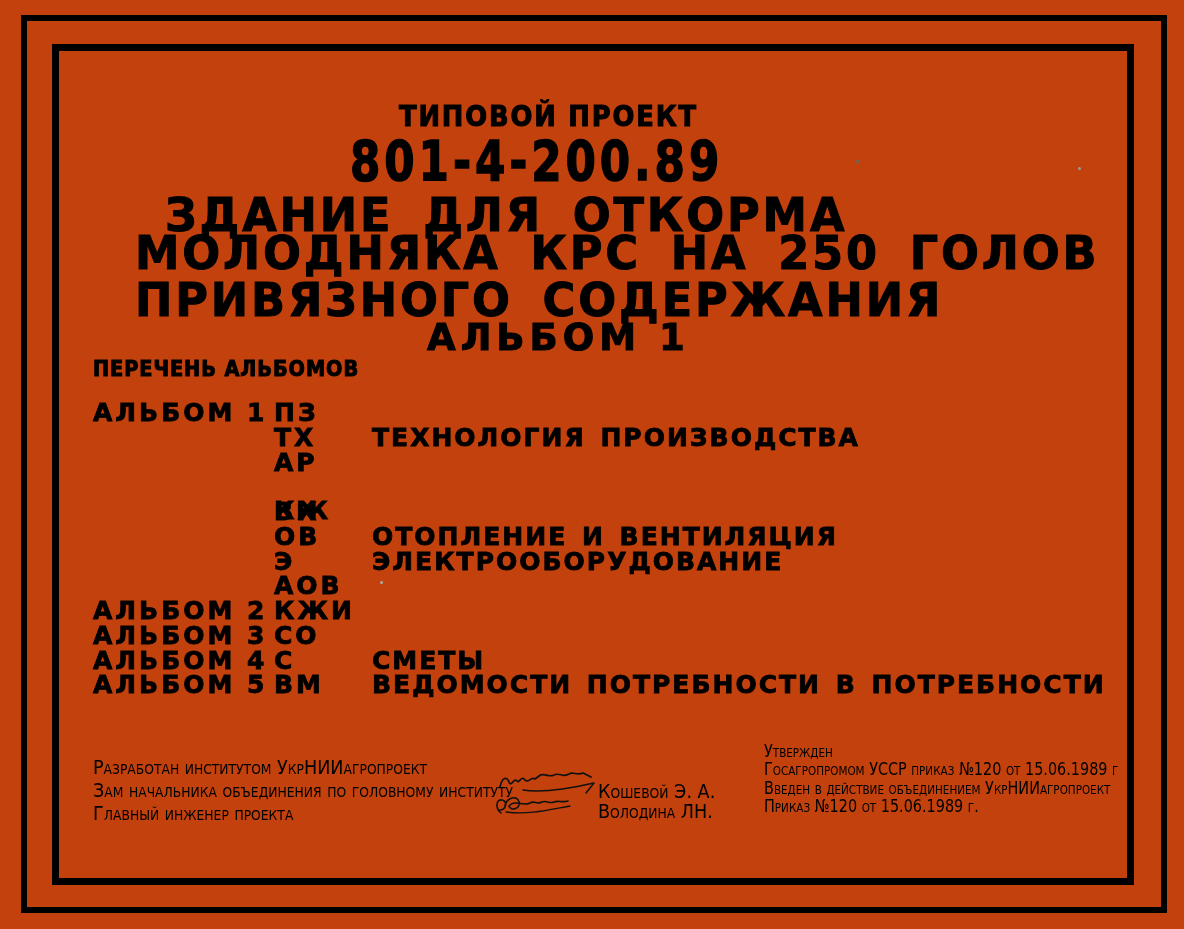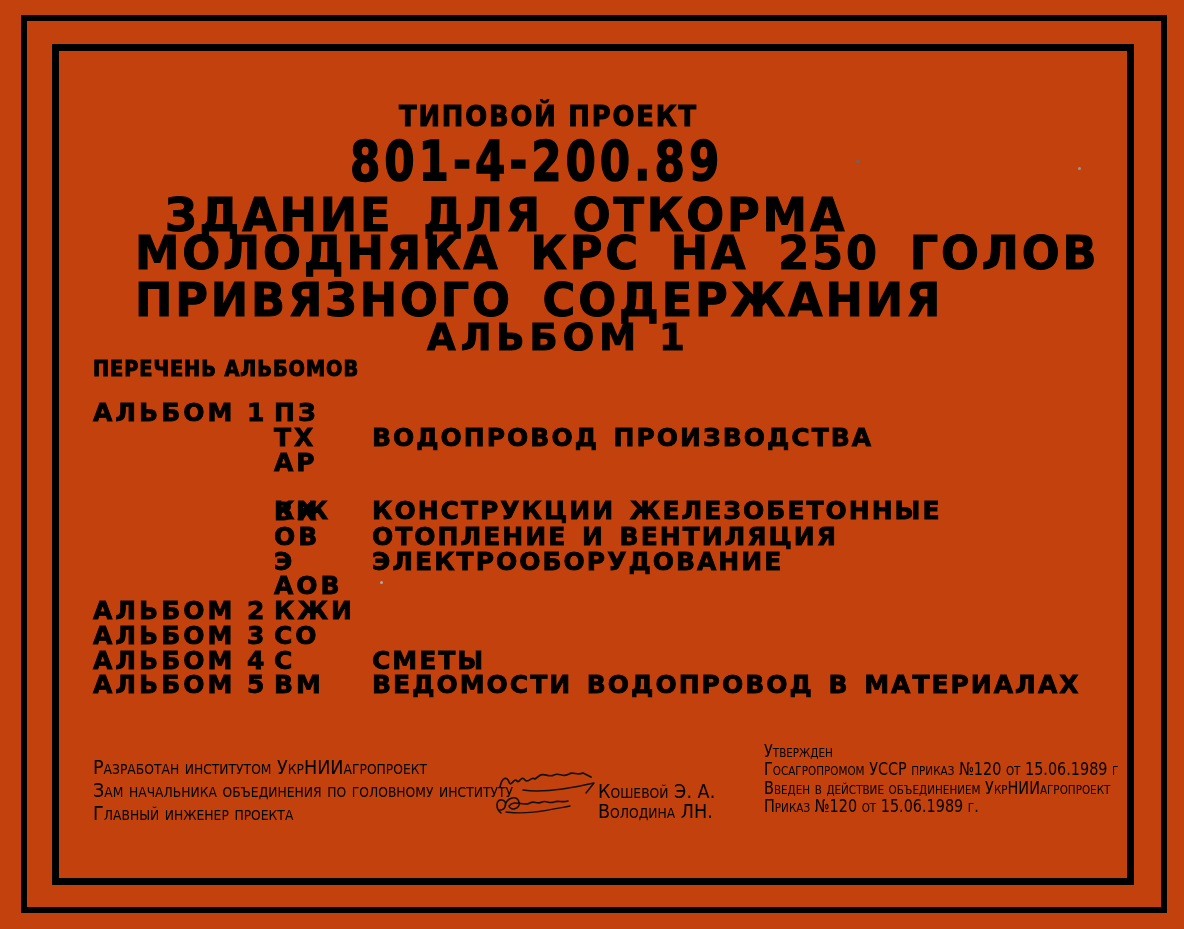--- a/index.html
+++ b/index.html
@@ -61,30 +61,29 @@
   <div class="abs heavy list-heading">ПЕРЕЧЕНЬ АЛЬБОМОВ</div>
 
   <div class="album-list">
     <div class="album-row" style="top:400px">
       <span class="cell-album">АЛЬБОМ 1</span>
       <span class="cell-code">ПЗ</span>
     </div>
     <div class="album-row" style="top:425px">
       <span class="cell-album"></span>
       <span class="cell-code">ТХ</span>
-      <span class="cell-title">ВОДОПРОВОД ПРОИЗВОДСТВА</span>
+      <span class="cell-title">ТЕХНОЛОГИЯ ПРОИЗВОДСТВА</span>
     </div>
     <div class="album-row" style="top:450px">
       <span class="cell-album"></span>
       <span class="cell-code">АР</span>
     </div>
     <div class="album-row" style="top:498px">
       <span class="cell-album"></span>
       <span class="cell-code">КЖ</span>
-      <span class="cell-title">КОНСТРУКЦИИ ЖЕЛЕЗОБЕТОННЫЕ</span>
     </div>
     <div class="album-row" style="top:499px">
       <span class="cell-album"></span>
       <span class="cell-code">ВК</span>
     </div>
     <div class="album-row" style="top:524px">
       <span class="cell-album"></span>
       <span class="cell-code">ОВ</span>
       <span class="cell-title">ОТОПЛЕНИЕ И ВЕНТИЛЯЦИЯ</span>
     </div>
@@ -106,21 +105,21 @@
       <span class="cell-code">СО</span>
     </div>
     <div class="album-row" style="top:648px">
       <span class="cell-album">АЛЬБОМ 4</span>
       <span class="cell-code">С</span>
       <span class="cell-title">СМЕТЫ</span>
     </div>
     <div class="album-row" style="top:672px">
       <span class="cell-album">АЛЬБОМ 5</span>
       <span class="cell-code">ВМ</span>
-      <span class="cell-title">ВЕДОМОСТИ ВОДОПРОВОД В МАТЕРИАЛАХ</span>
+      <span class="cell-title">ВЕДОМОСТИ ПОТРЕБНОСТИ В ПОТРЕБНОСТИ</span>
     </div>
   </div>
 
   <div class="abs hand fl fl1">Разработан институтом УкрНИИагропроект</div>
   <div class="abs hand fl fl2">Зам начальника объединения по головному институту</div>
   <div class="abs hand fl fl3">Главный инженер проекта</div>
 
   <div class="sig sig1">
     <svg width="100" height="32" viewBox="0 0 100 32">
       <path stroke-width="1.7" d="M2,21 C4,11 9,10 11,16 C13,22 16,11 19,15 C21,18 23,9 27,14 C30,18 33,10 37,13 L41,10 C46,6 50,12 56,9 C61,6 65,12 71,8 C75,5 79,10 85,7 L93,11"></path>

